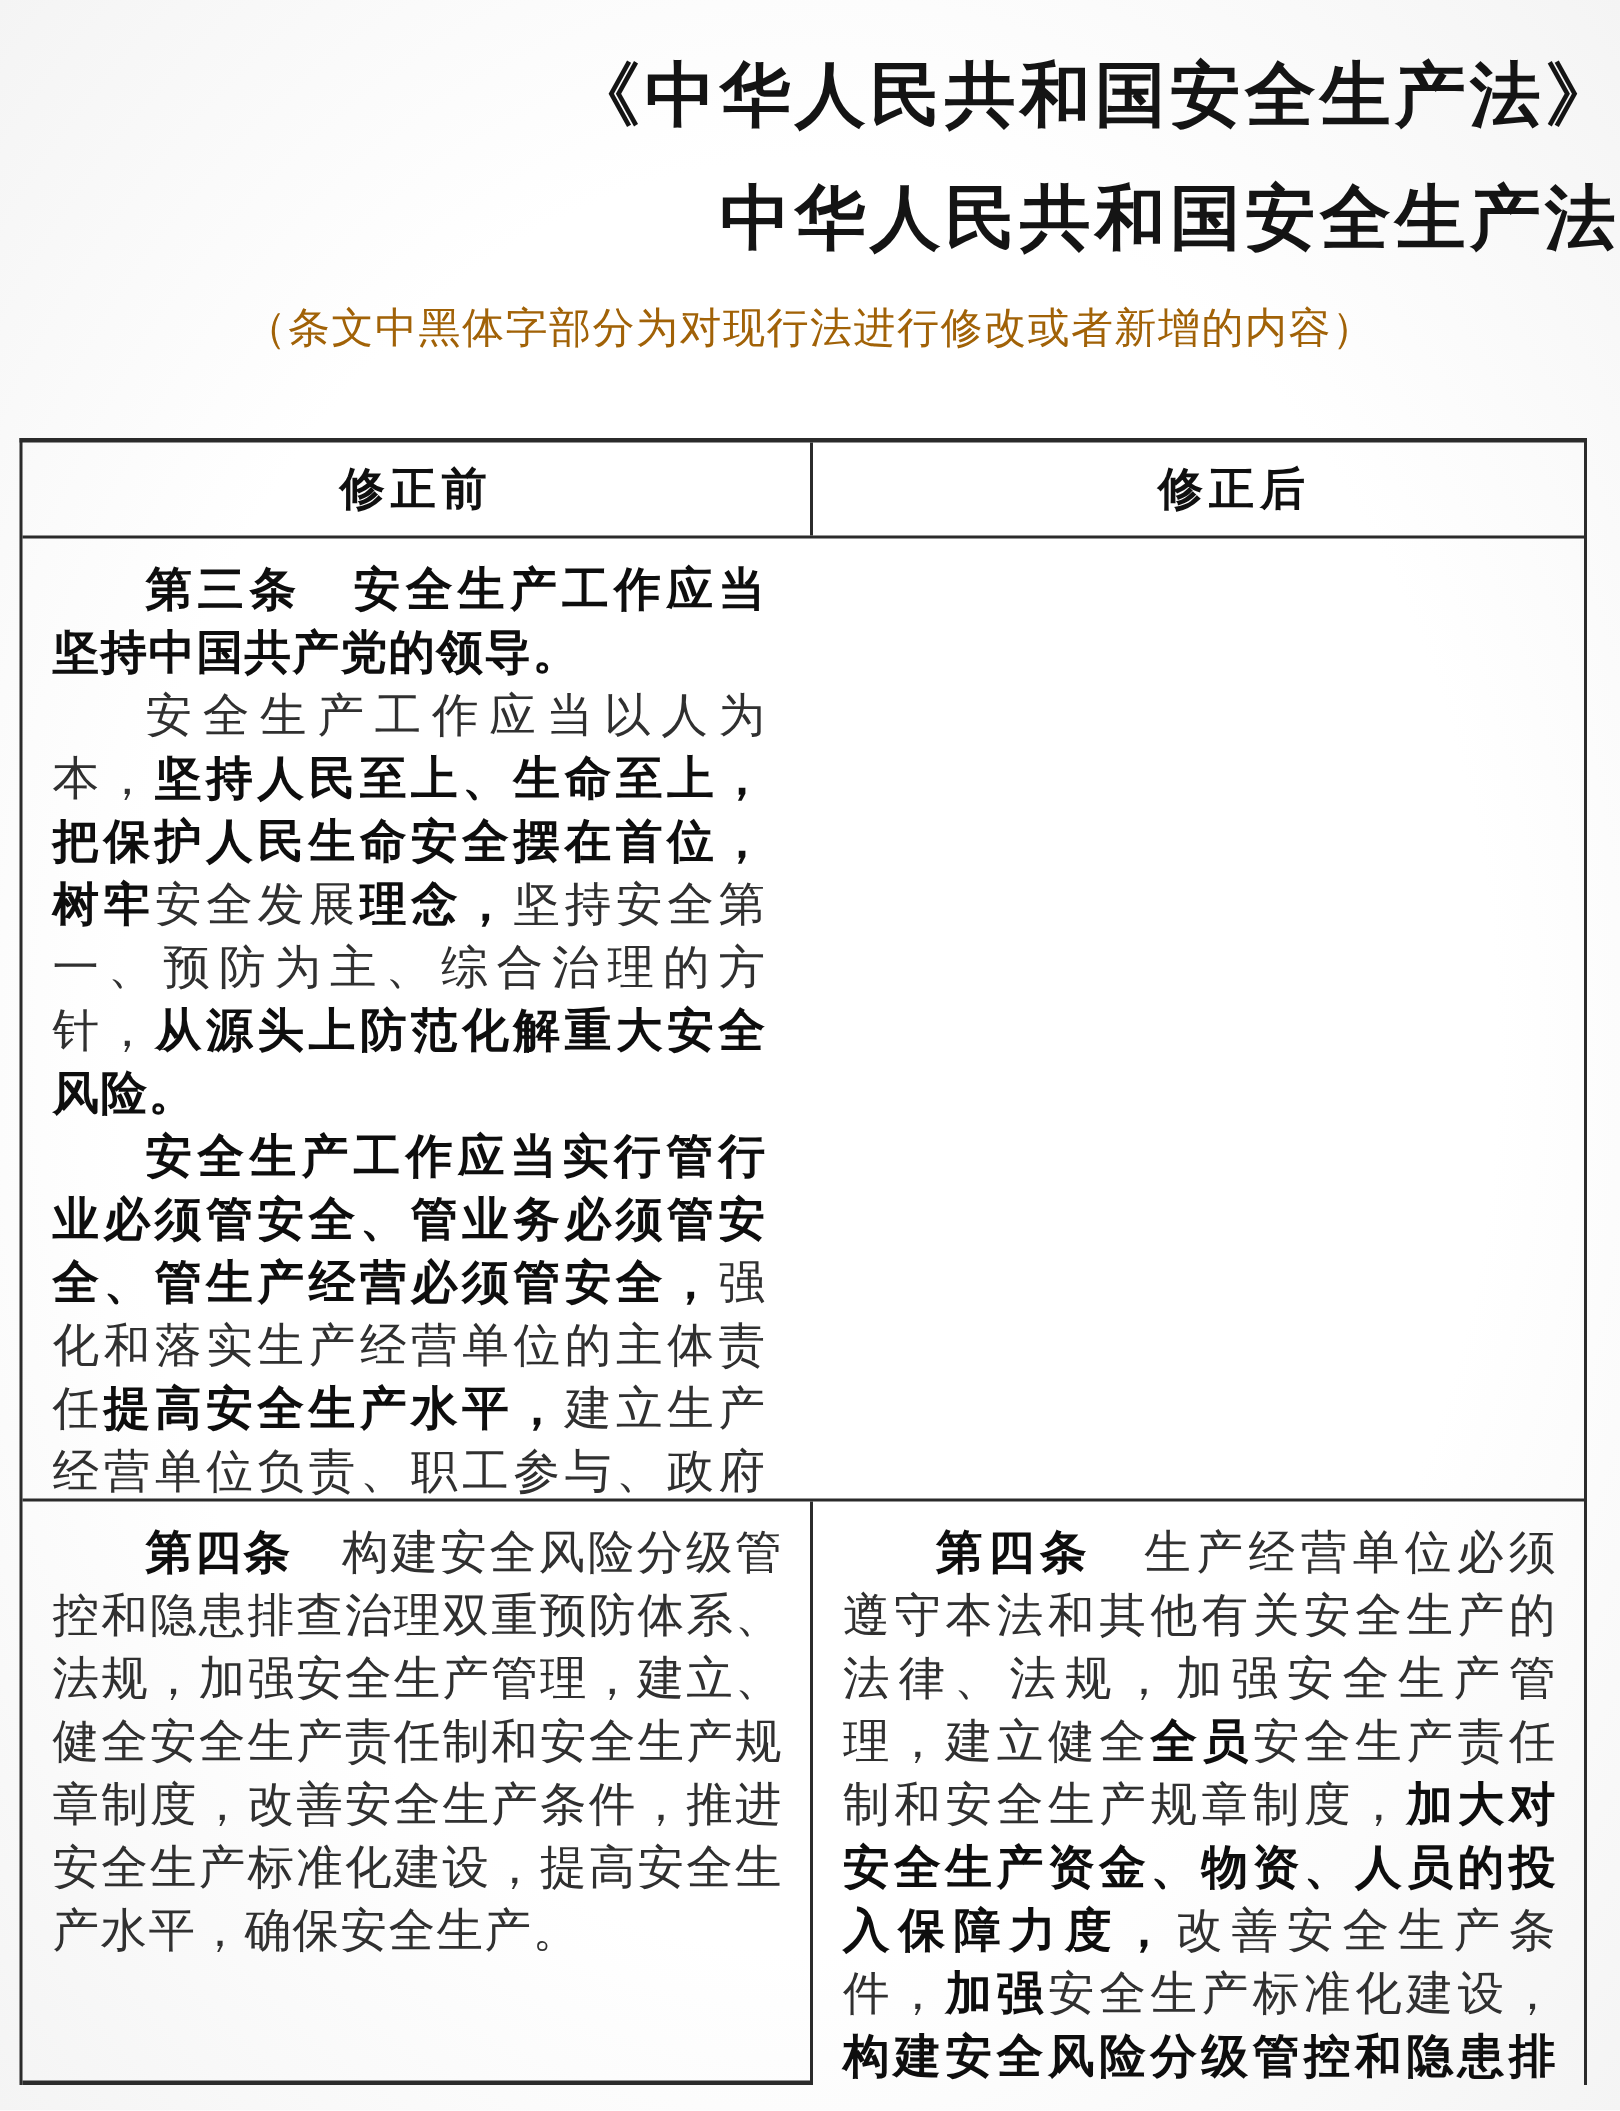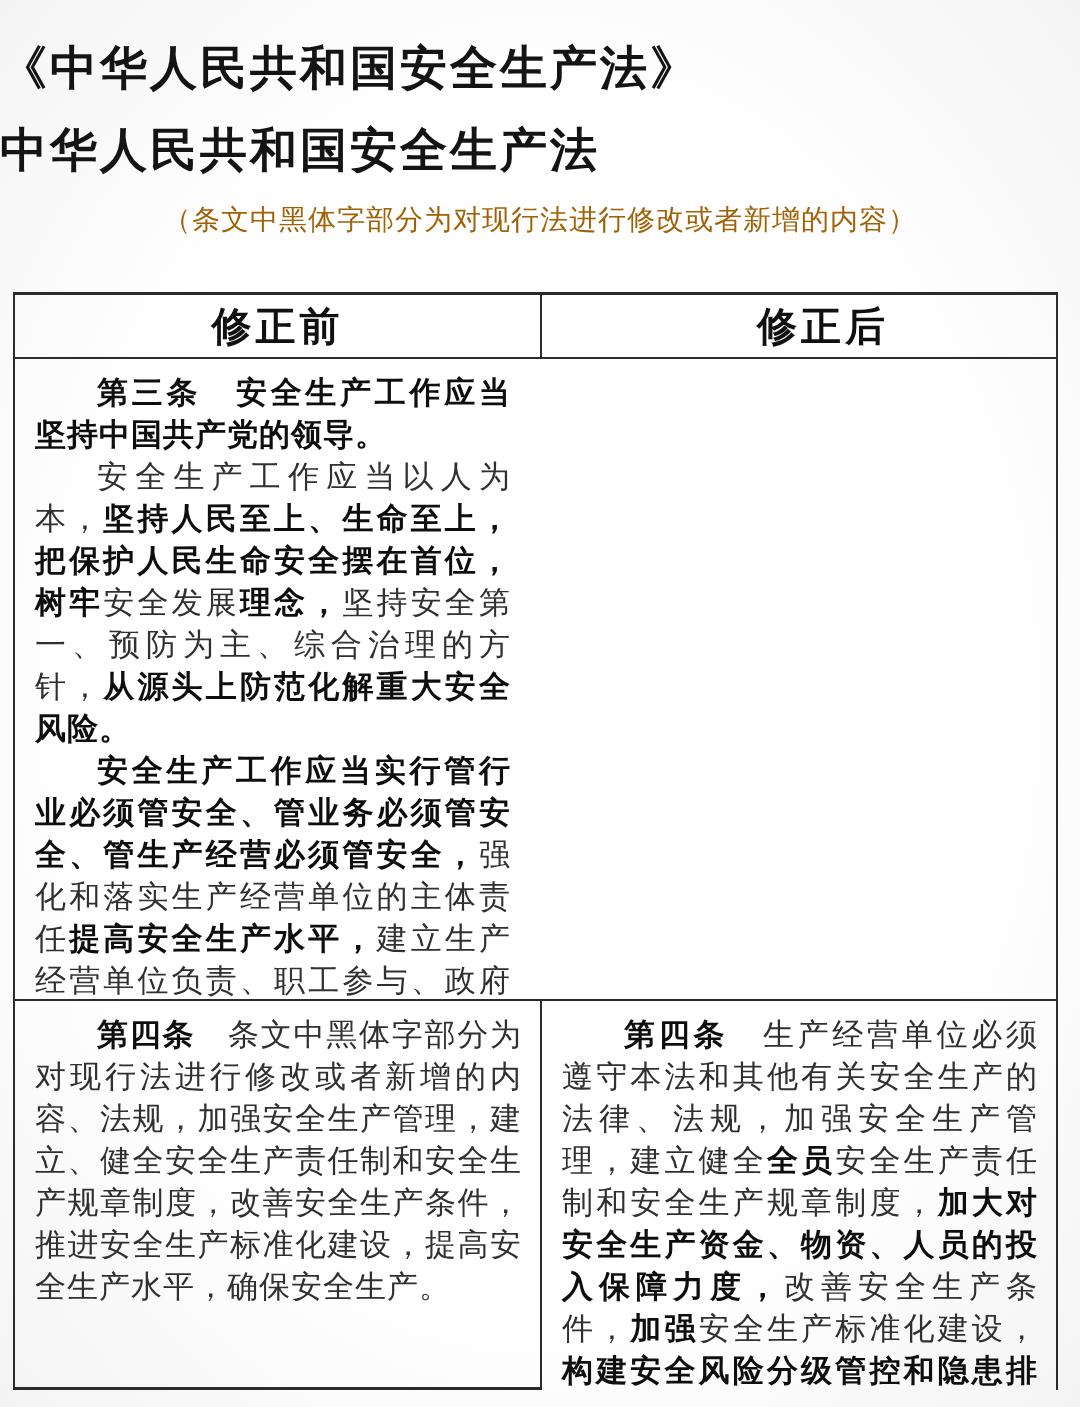--- a/index.html
+++ b/index.html
@@ -10,22 +10,22 @@
     overflow: hidden;
     font-family: "Liberation Serif", serif;
     color: #222;
   }
   .page-bg {
     position: absolute; inset: 0;
     background: radial-gradient(ellipse at center, #ffffff 60%, #f4f4f4 100%);
   }
   .doc-title {
     position: absolute; left: 0; width: 100%;
-    text-align: left;
-    font-family: Liberation Serif, serif;
+    text-align: right;
+    font-family: Liberation Mono, monospace;
     font-weight: 700;
     font-size: 47px;
     line-height: 56px;
     letter-spacing: 3px;
     color: #141414;
   }
   .doc-title.line1 { top: 40px; }
   .doc-title.line2 { top: 122px; }
   .doc-subtitle {
     position: absolute; top: 202px; left: 0; width: 100%;
@@ -46,21 +46,21 @@
     border-right: 2px solid #2b2b2b;
     background: transparent;
   }
   .trow { display: flex; box-sizing: border-box; }
   .thead { height: 64px; border-bottom: 2px solid #2b2b2b; }
   .th {
     box-sizing: border-box;
     display: flex; align-items: center; justify-content: center;
     font-family: "Liberation Sans", sans-serif;
     font-weight: 700;
-    font-size: 40px;
+    font-size: 30px;
     letter-spacing: 4px;
     color: #101010;
   }
   .col-left  { width: 527px; border-right: 2px solid #2b2b2b; }
   .col-right { width: 514px; padding-left: 48px; }
   .row1 { height: 642px; border-bottom: 2px solid #2b2b2b; }
   .row2 { height: 389px; }
   .td {
     box-sizing: border-box;
     padding: 13px 18px 0 20px;
@@ -109,19 +109,19 @@
   <div class="trow row1">
     <div class="td col-right">
         <p class="para"><span class="hei">第三条　安全生产工作应当坚持中国共产党的领导。</span></p>
         <p class="para"><span class="song">安全生产工作应当以人为本，</span><span class="hei">坚持人民至上、生命至上，把保护人民生命安全摆在首位，树牢</span><span class="song">安全发展</span><span class="hei">理念，</span><span class="song">坚持安全第一、预防为主、综合治理的方针，</span><span class="hei">从源头上防范化解重大安全风险。</span></p>
         <p class="para"><span class="hei">安全生产工作应当实行管行业必须管安全、管业务必须管安全、管生产经营必须管安全，</span><span class="song">强化和落实生产经营单位的主体责任</span><span class="hei">提高安全生产水平，</span><span class="song">建立生产经营单位负责、职工参与、政府监管、行业自律和社会监督的机制。</span></p>
       </div>
   </div>
 
   <div class="trow row2">
     <div class="td col-left">
-        <p class="para"><span class="hei">第四条</span><span class="song">　条文中黑体字部分为对现行法进行修改或者新增的内容、法规，加强安全生产管理，建立、健全安全生产责任制和安全生产规章制度，改善安全生产条件，推进安全生产标准化建设，提高安全生产水平，确保安全生产。</span></p>
+        <p class="para"><span class="hei">第四条</span><span class="song">　构建安全风险分级管控和隐患排查治理双重预防体系、法规，加强安全生产管理，建立、健全安全生产责任制和安全生产规章制度，改善安全生产条件，推进安全生产标准化建设，提高安全生产水平，确保安全生产。</span></p>
       </div>
     <div class="td col-right">
         <p class="para"><span class="hei">第四条</span><span class="song">　生产经营单位必须遵守本法和其他有关安全生产的法律、法规，加强安全生产管理，建立健全</span><span class="hei">全员</span><span class="song">安全生产责任制和安全生产规章制度，</span><span class="hei">加大对安全生产资金、物资、人员的投入保障力度，</span><span class="song">改善安全生产条件，</span><span class="hei">加强</span><span class="song">安全生产标准化建设，</span><span class="hei">构建安全风险分级管控和隐患排查治理双重预防体系，健全风</span></p>
       </div>
   </div>
 </div>
 
 </body></html>

